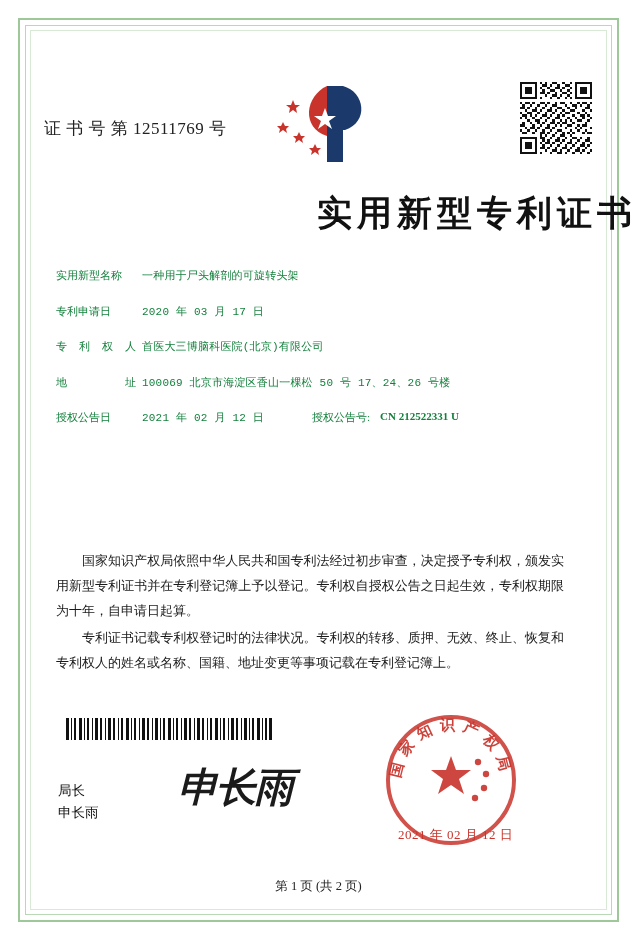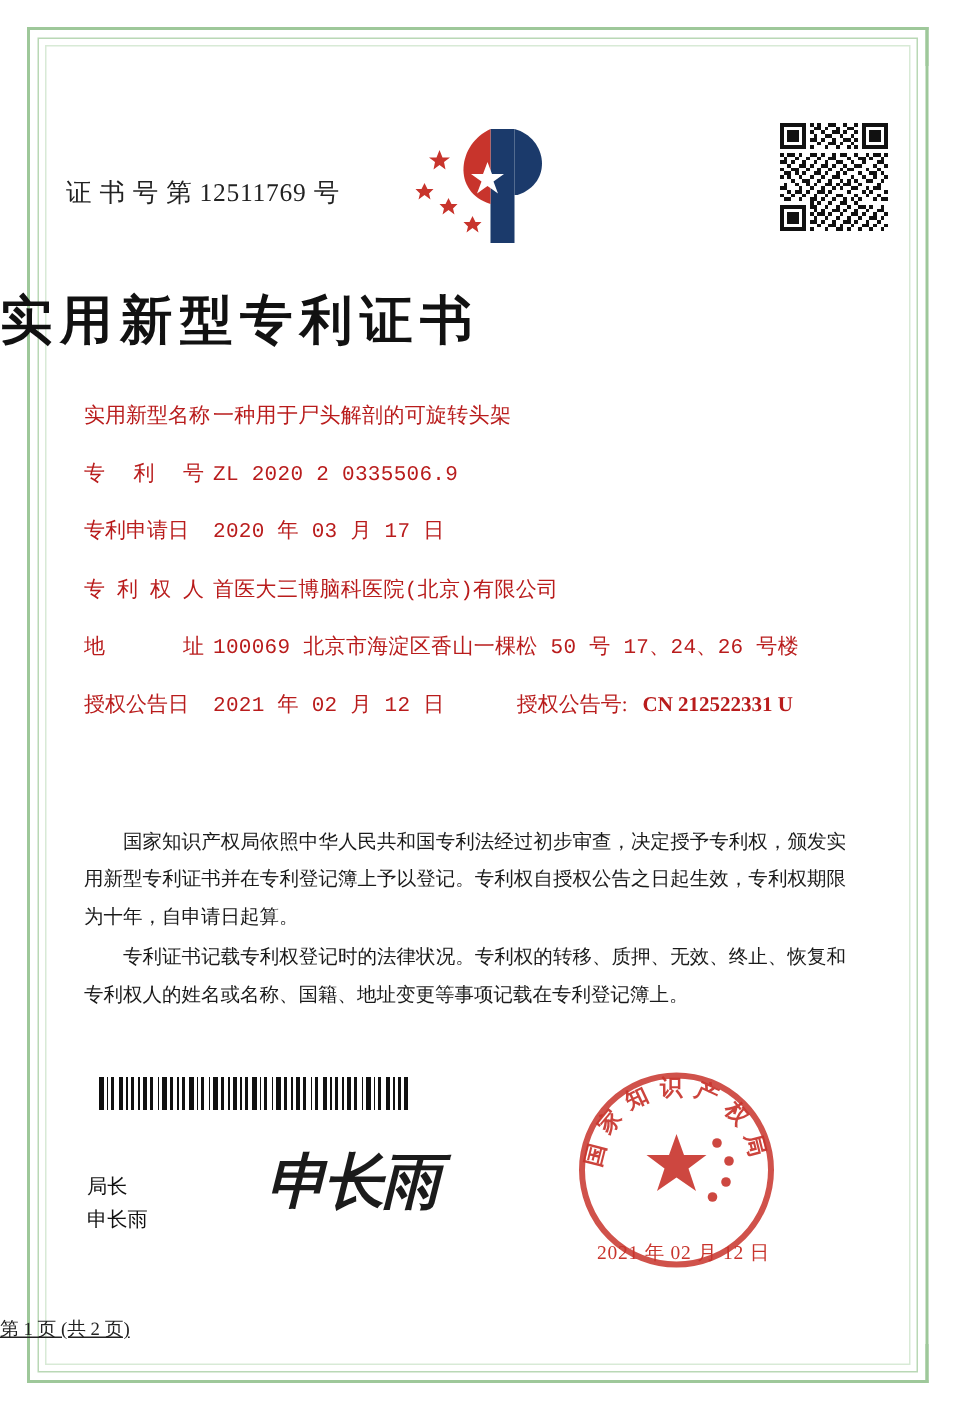--- a/index.html
+++ b/index.html
@@ -81,40 +81,40 @@
     position: absolute;
     left: 520px; top: 82px;
     width: 72px; height: 72px;
   }
 
   
   .doc-title {
     position: absolute;
     left: 0; top: 190px;
     width: 637px;
-    text-align: left;
+    text-align: right;
     font-size: 35px;
     font-weight: bold;
     letter-spacing: 5px;
     color: #111;
     font-family: "DejaVu Serif", "Liberation Serif", serif;
   }
 
   
   .fields {
     position: absolute;
     left: 56px; top: 268px;
     width: 520px;
   }
   .field-row {
     display: flex;
-    align-items: flex-end;
+    align-items: flex-start;
     margin-bottom: 20.5px;
-    font-size: 14px;
-    color: #b91c1c;
+    font-size: 11px;
+    color: #15803d;
     white-space: nowrap;
   }
   .field-label {
     width: 86px;
     flex: 0 0 86px;
     letter-spacing: 0px;
   }
   .field-label.spread {
     text-align: justify;
     text-align-last: justify;
@@ -194,24 +194,23 @@
     color: #c8342c;
     letter-spacing: 0.5px;
     white-space: nowrap;
   }
 
   
   .page-no {
     position: absolute;
     left: 0; top: 878px;
     width: 637px;
-    text-align: left;
+    text-align: center;
     font-size: 12.5px;
     color: #222;
-    text-decoration: underline;
   }
   .back-note {
     position: absolute;
     left: 0; top: 948px;
     width: 637px;
     text-align: center;
     font-size: 12.5px;
     color: #222;
   }
 </style>
@@ -476,24 +475,20 @@
   <div class="doc-title">实用新型专利证书</div>
 
   <div class="fields">
 
     <div class="field-row">
       <span class="field-label">实用新型名称</span>
       <span class="field-value">一种用于尸头解剖的可旋转头架</span>
     </div>
 
 
-    <div class="field-row">
-      <span class="field-label spread">专 利 号</span>
-      <span class="field-value">ZL 2020 2 0335506.9</span>
-    </div>
 
     <div class="field-row">
       <span class="field-label">专利申请日</span>
       <span class="field-value">2020 年 03 月 17 日</span>
     </div>
 
     <div class="field-row">
       <span class="field-label spread">专 利 权 人</span>
       <span class="field-value">首医大三博脑科医院(北京)有限公司</span>
     </div>

